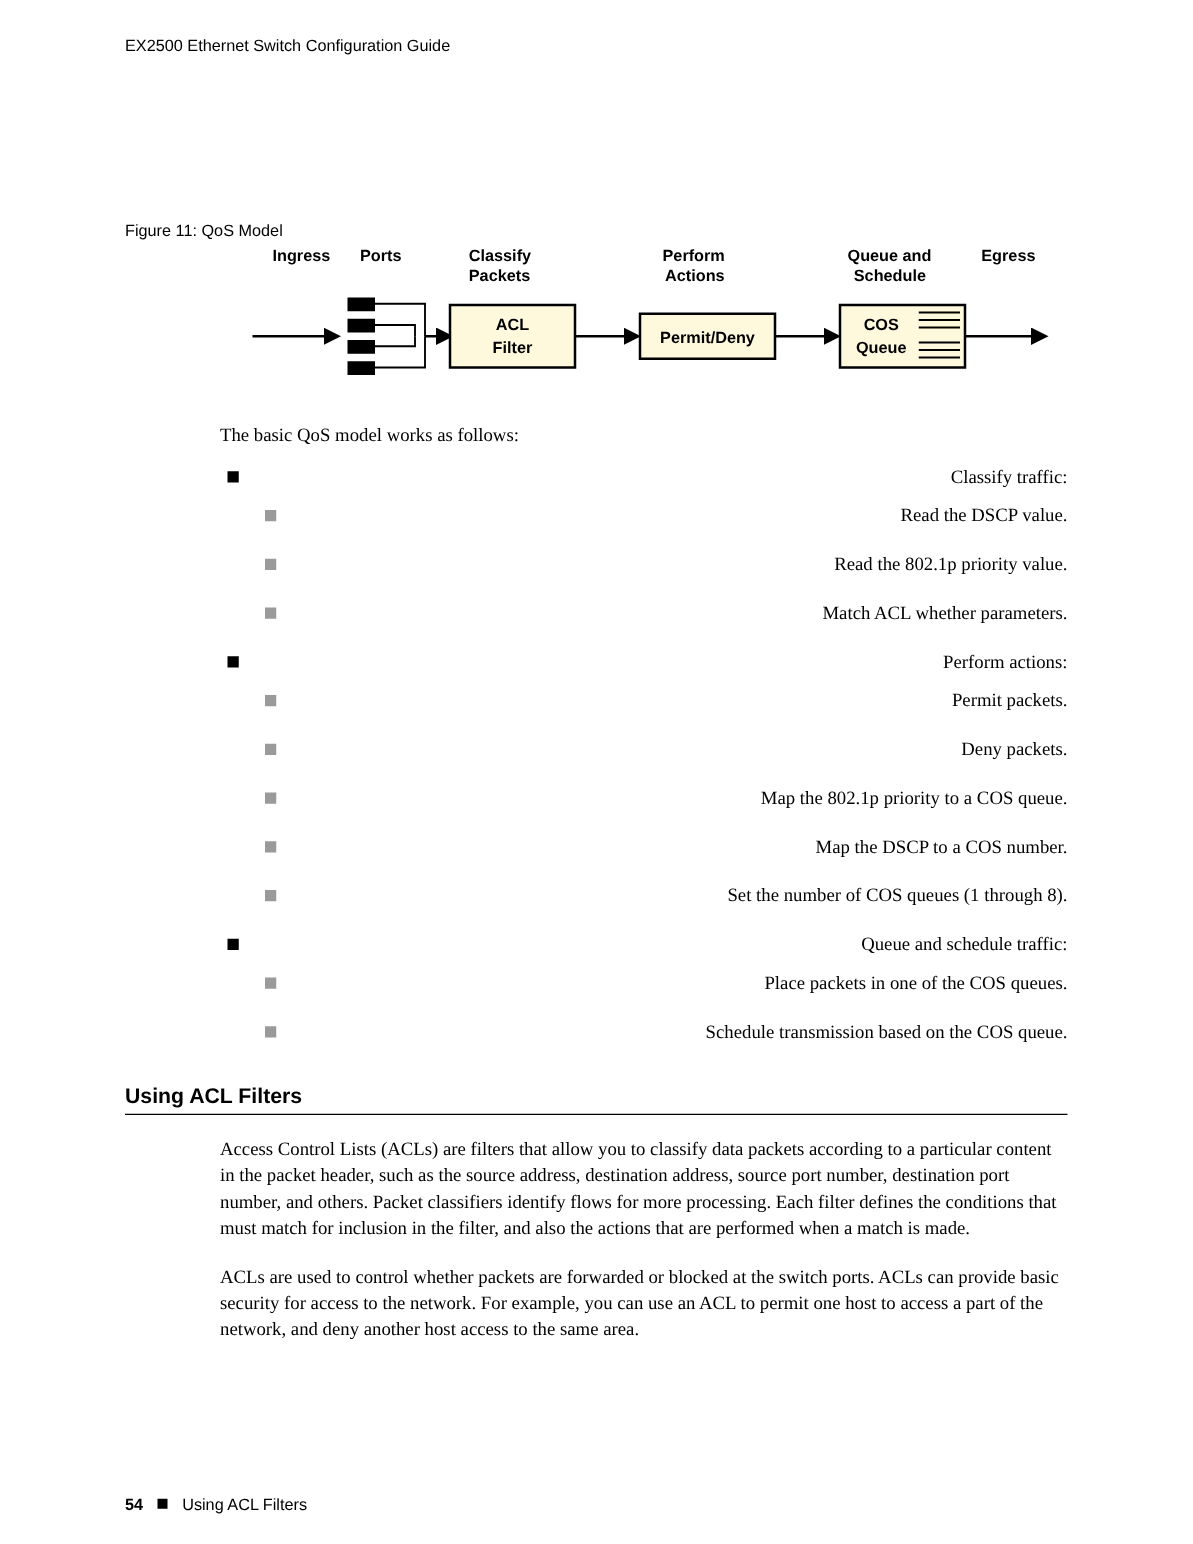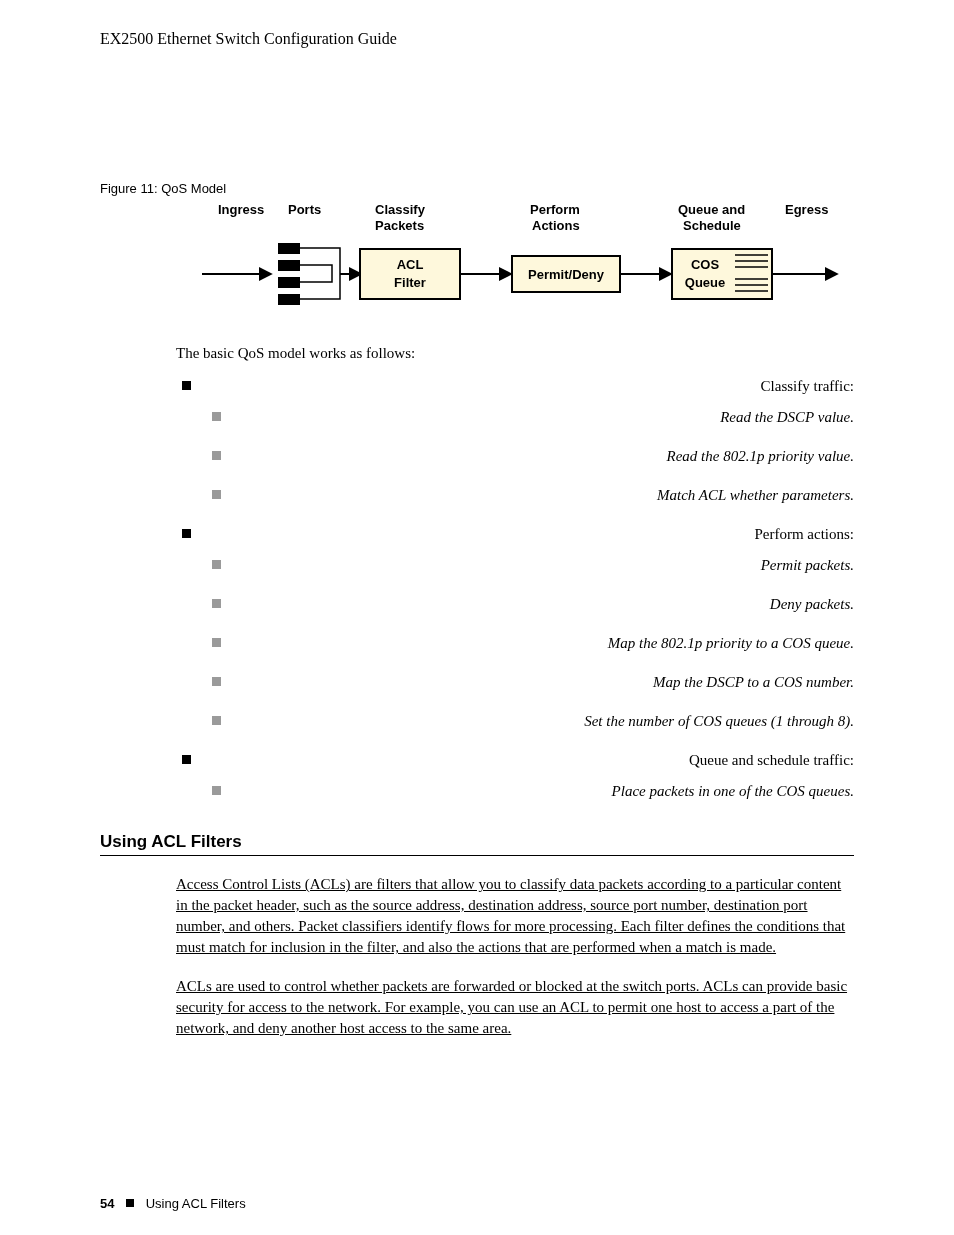--- a/index.html
+++ b/index.html
@@ -12,22 +12,22 @@
   .page {
     width: 954px;
     height: 1235px;
     position: relative;
     box-sizing: border-box;
     padding: 28px 100px 20px 100px;
     font-size: 15px;
     line-height: 1.4;
   }
   .running-header {
-    font-family: Liberation Serif, serif;
-    font-size: 16px;
+    font-family: Liberation Sans, sans-serif;
+    font-size: 13px;
     color: #000;
   }
   .figure-caption {
     font-family: Verdana, Arial, sans-serif;
     font-weight: 400;
     font-size: 13px;
     margin-top: 130px;
   }
   .diagram {
     width: 640px;
@@ -63,21 +63,20 @@
     left: 6px;
     top: 5px;
     width: 9px;
     height: 9px;
     background: #000;
   }
   ul.l2 {
     list-style: none;
     padding: 0;
     margin: 8px 0 0 0;
-    font-style: italic;
   }
   ul.l2 > li {
     position: relative;
     padding-left: 30px;
     margin: 10px 0 18px 0;
   }
   ul.l2 > li::before {
     content: "";
     position: absolute;
     left: 6px;
@@ -89,21 +88,20 @@
   .section-heading {
     font-family: Verdana, Arial, sans-serif;
     font-weight: 900;
     font-size: 17px;
     margin-top: 28px;
     border-bottom: 1px solid #000;
     padding-bottom: 2px;
   }
   .body-para {
     margin: 18px 0;
-    text-decoration: underline;
   }
   .footer {
     position: absolute;
     left: 100px;
     bottom: 22px;
     font-family: Verdana, Arial, sans-serif;
     font-size: 13px;
   }
   .footer-page {
     font-weight: 700;
@@ -202,20 +200,21 @@
           <li>Deny packets.</li>
           <li>Map the 802.1p priority to a COS queue.</li>
           <li>Map the DSCP to a COS number.</li>
           <li>Set the number of COS queues (1 through 8).</li>
         </ul>
       </li>
       <li>
         <span>Queue and schedule traffic:</span>
         <ul class="l2">
           <li>Place packets in one of the COS queues.</li>
+          <li>Schedule transmission based on the COS queue.</li>
         </ul>
       </li>
     </ul>
   </div>
 
   <div class="section-heading">Using ACL Filters</div>
 
   <div class="indent-block">
     <p class="body-para">Access Control Lists (ACLs) are filters that allow you to classify data packets according to a particular content in the packet header, such as the source address, destination address, source port number, destination port number, and others. Packet classifiers identify flows for more processing. Each filter defines the conditions that must match for inclusion in the filter, and also the actions that are performed when a match is made.</p>
     <p class="body-para">ACLs are used to control whether packets are forwarded or blocked at the switch ports. ACLs can provide basic security for access to the network. For example, you can use an ACL to permit one host to access a part of the network, and deny another host access to the same area.</p>

